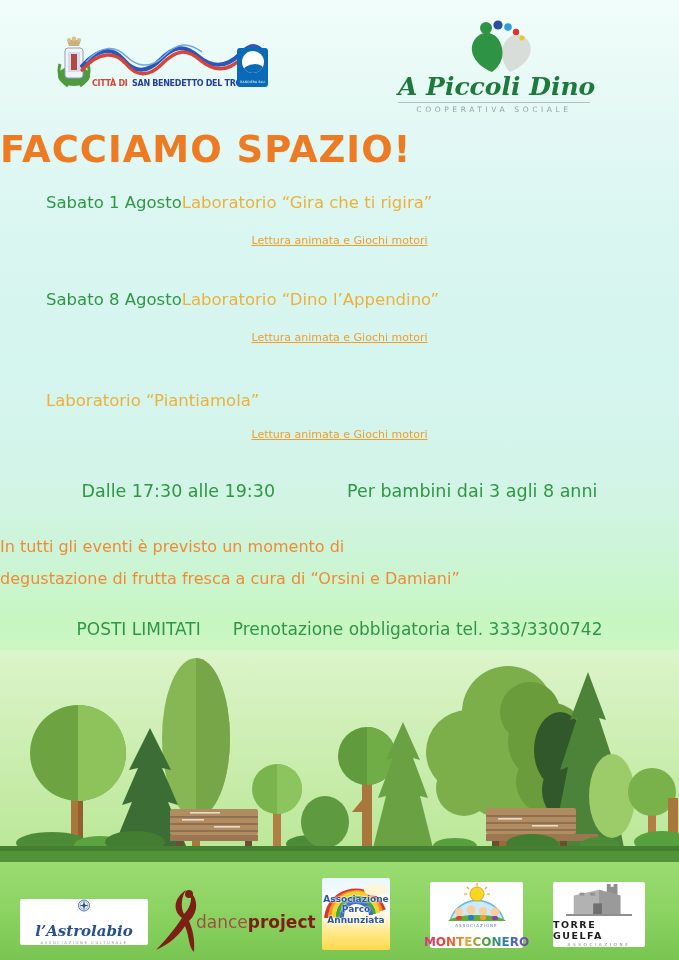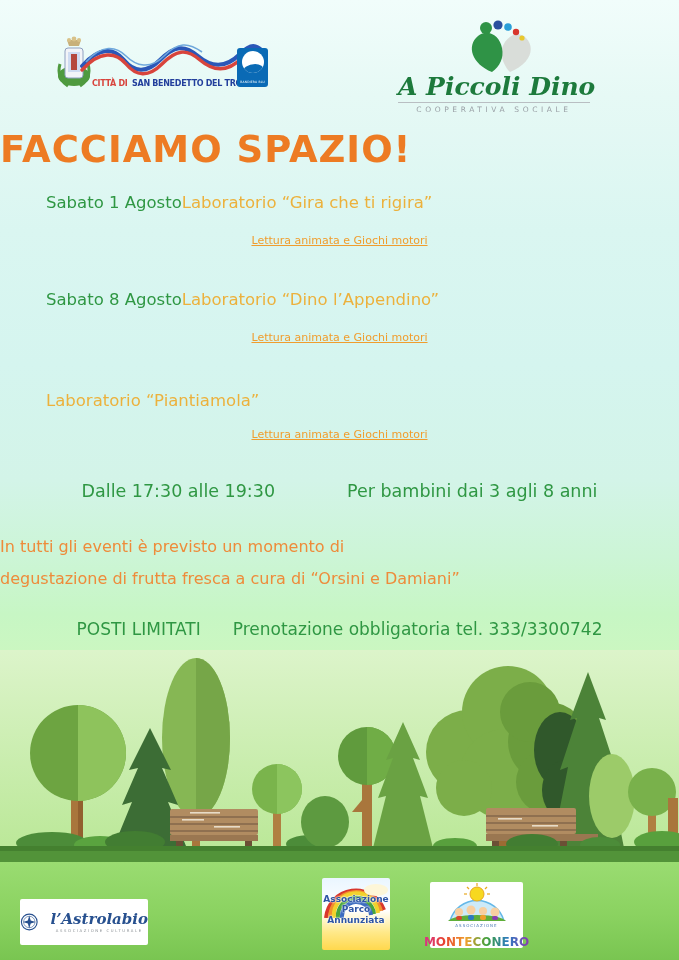--- a/index.html
+++ b/index.html
@@ -48,21 +48,21 @@
   .note { position:absolute; left:0; right:0; text-align:left;
     font-size:16px; color:#ee8b3a; }
   .bookrow { position:absolute; left:0; right:0; display:flex; justify-content:center;
     gap:32px; font-size:17px; color:#2f9743; }
   
   .park { position:absolute; left:0; top:650px; width:679px; height:212px; }
   .footer { position:absolute; left:0; top:862px; width:679px; height:98px;
     background:linear-gradient(180deg,#9adc71 0%, #8ad260 55%, #79c551 100%); }
   .logo-box { position:absolute; background:#fff; border-radius:2px;
     display:flex; flex-direction:column; align-items:center; justify-content:center; }
-  .astro { left:20px; top:37px; width:128px; height:46px; flex-direction:row; gap:12px; }
+  .astro { left:20px; top:37px; width:128px; height:46px; flex-direction:column; gap:12px; }
   .astro .script { font-family:"DejaVu Serif", serif; font-style:italic; font-weight:bold;
     font-size:15px; color:#27508f; line-height:1; white-space:nowrap; }
   .astro .txtcol { display:flex; flex-direction:column; align-items:center; }
   .astro .sub { font-size:3.8px; letter-spacing:1.6px; color:#8a8f94; margin-top:1px; white-space:nowrap; }
   .dance { position:absolute; left:152px; top:26px; width:150px; height:66px; }
   .dance .words { position:absolute; left:44px; top:24px; font-size:17px; white-space:nowrap; }
   .dance .w1 { color:#9b5244; }
   .dance .w2 { color:#7c2016; font-weight:bold; }
   .parcoann { position:absolute; left:322px; top:16px; width:68px; height:72px;
     border-radius:2px; overflow:hidden;
@@ -283,20 +283,29 @@
         <circle cx="13" cy="13" r="11" fill="none" stroke="#27508f" stroke-width="1.6"></circle>
         <circle cx="13" cy="13" r="8" fill="none" stroke="#27508f" stroke-width="0.8"></circle>
         <path d="M13 4 L15 11 L22 13 L15 15 L13 22 L11 15 L4 13 L11 11 Z" fill="#27508f"></path>
       </svg>
       <div class="txtcol">
         <div class="script">l’Astrolabio</div>
         <div class="sub">ASSOCIAZIONE CULTURALE</div>
       </div>
     </div>
 
+    <div class="dance">
+      <svg width="52" height="66" viewBox="0 0 52 66">
+        <path d="M34 2 C 22 10, 20 22, 30 30 C 22 42, 12 54, 4 62 C 18 56, 28 46, 33 38 C 38 50, 36 58, 42 64 C 43 52, 41 42, 37 33 C 47 24, 46 10, 38 4 C 41 13, 37 21, 32 26 C 28 18, 30 8, 34 2 Z" fill="#7c2016"></path>
+        <circle cx="37" cy="6" r="4" fill="#7c2016"></circle>
+      </svg>
+      <div class="words">
+        <span class="w1">dance</span><span class="w2">project</span>
+      </div>
+    </div>
 
     <div class="parcoann">
       <svg width="68" height="40" viewBox="0 0 68 40" style="position:absolute;top:0;left:0;">
         <g fill="none">
           <path d="M4 40 A30 30 0 0 1 62 32" stroke="#d8372c" stroke-width="4"></path>
           <path d="M8 40 A26 26 0 0 1 59 33" stroke="#f2902c" stroke-width="4"></path>
           <path d="M12 40 A22 22 0 0 1 56 35" stroke="#f2d22c" stroke-width="4"></path>
           <path d="M16 40 A18 18 0 0 1 52 36" stroke="#4aa53c" stroke-width="4"></path>
           <path d="M20 40 A14 14 0 0 1 49 37" stroke="#3c6cc0" stroke-width="4"></path>
         </g>
@@ -329,14 +338,26 @@
           <rect x="14" y="33" width="6" height="4" rx="2" fill="#d8432c"></rect>
           <rect x="26" y="32" width="6" height="5" rx="2" fill="#2c7ac0"></rect>
           <rect x="38" y="32" width="6" height="5" rx="2" fill="#f0a02c"></rect>
           <rect x="50" y="33" width="6" height="4" rx="2" fill="#8a3cb0"></rect>
         </g>
       </svg>
       <div class="assoc">ASSOCIAZIONE</div>
       <div class="name">MONTECONERO</div>
     </div>
 
+    <div class="logo-box torre">
+      <svg width="72" height="36" viewBox="0 0 72 36">
+        <path d="M44 2 h4 v3 h3 v-3 h4 v14 h-11 Z" fill="#8f8f8f"></path>
+        <path d="M10 14 l26 -6 l22 6 v20 h-48 Z" fill="#b2b2b2"></path>
+        <path d="M10 14 h6 v-3 h5 v3 h6 v-3 h5 v3 h6 l-28 0 Z" fill="#8f8f8f"></path>
+        <path d="M36 8 l22 6 v20 h-22 Z" fill="#9a9a9a"></path>
+        <rect x="30" y="22" width="9" height="12" fill="#6e6e6e"></rect>
+        <path d="M2 34 h68" stroke="#8f8f8f" stroke-width="2"></path>
+      </svg>
+      <div class="name">TORRE GUELFA</div>
+      <div class="sub">ASSOCIAZIONE</div>
+    </div>
   </div>
 </div>
 
 </body></html>

